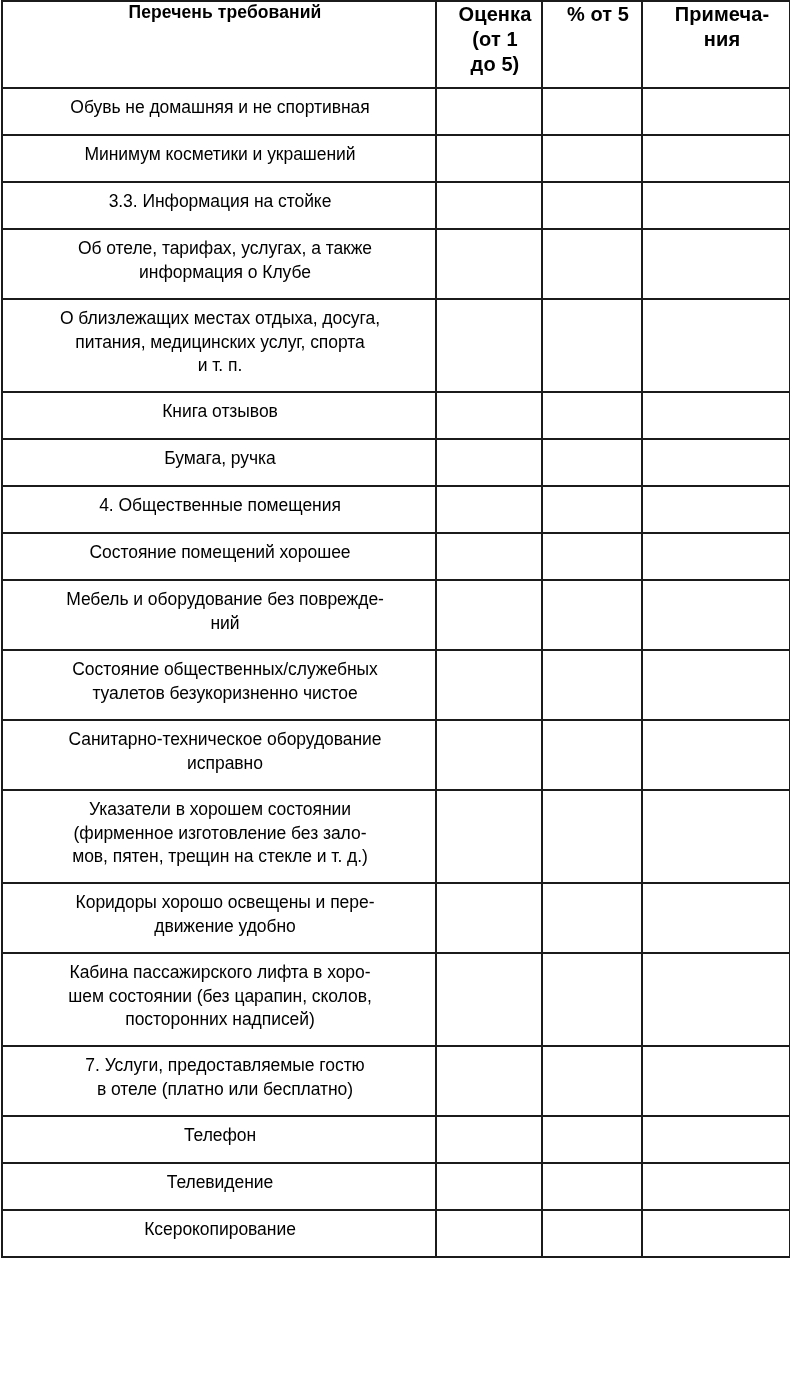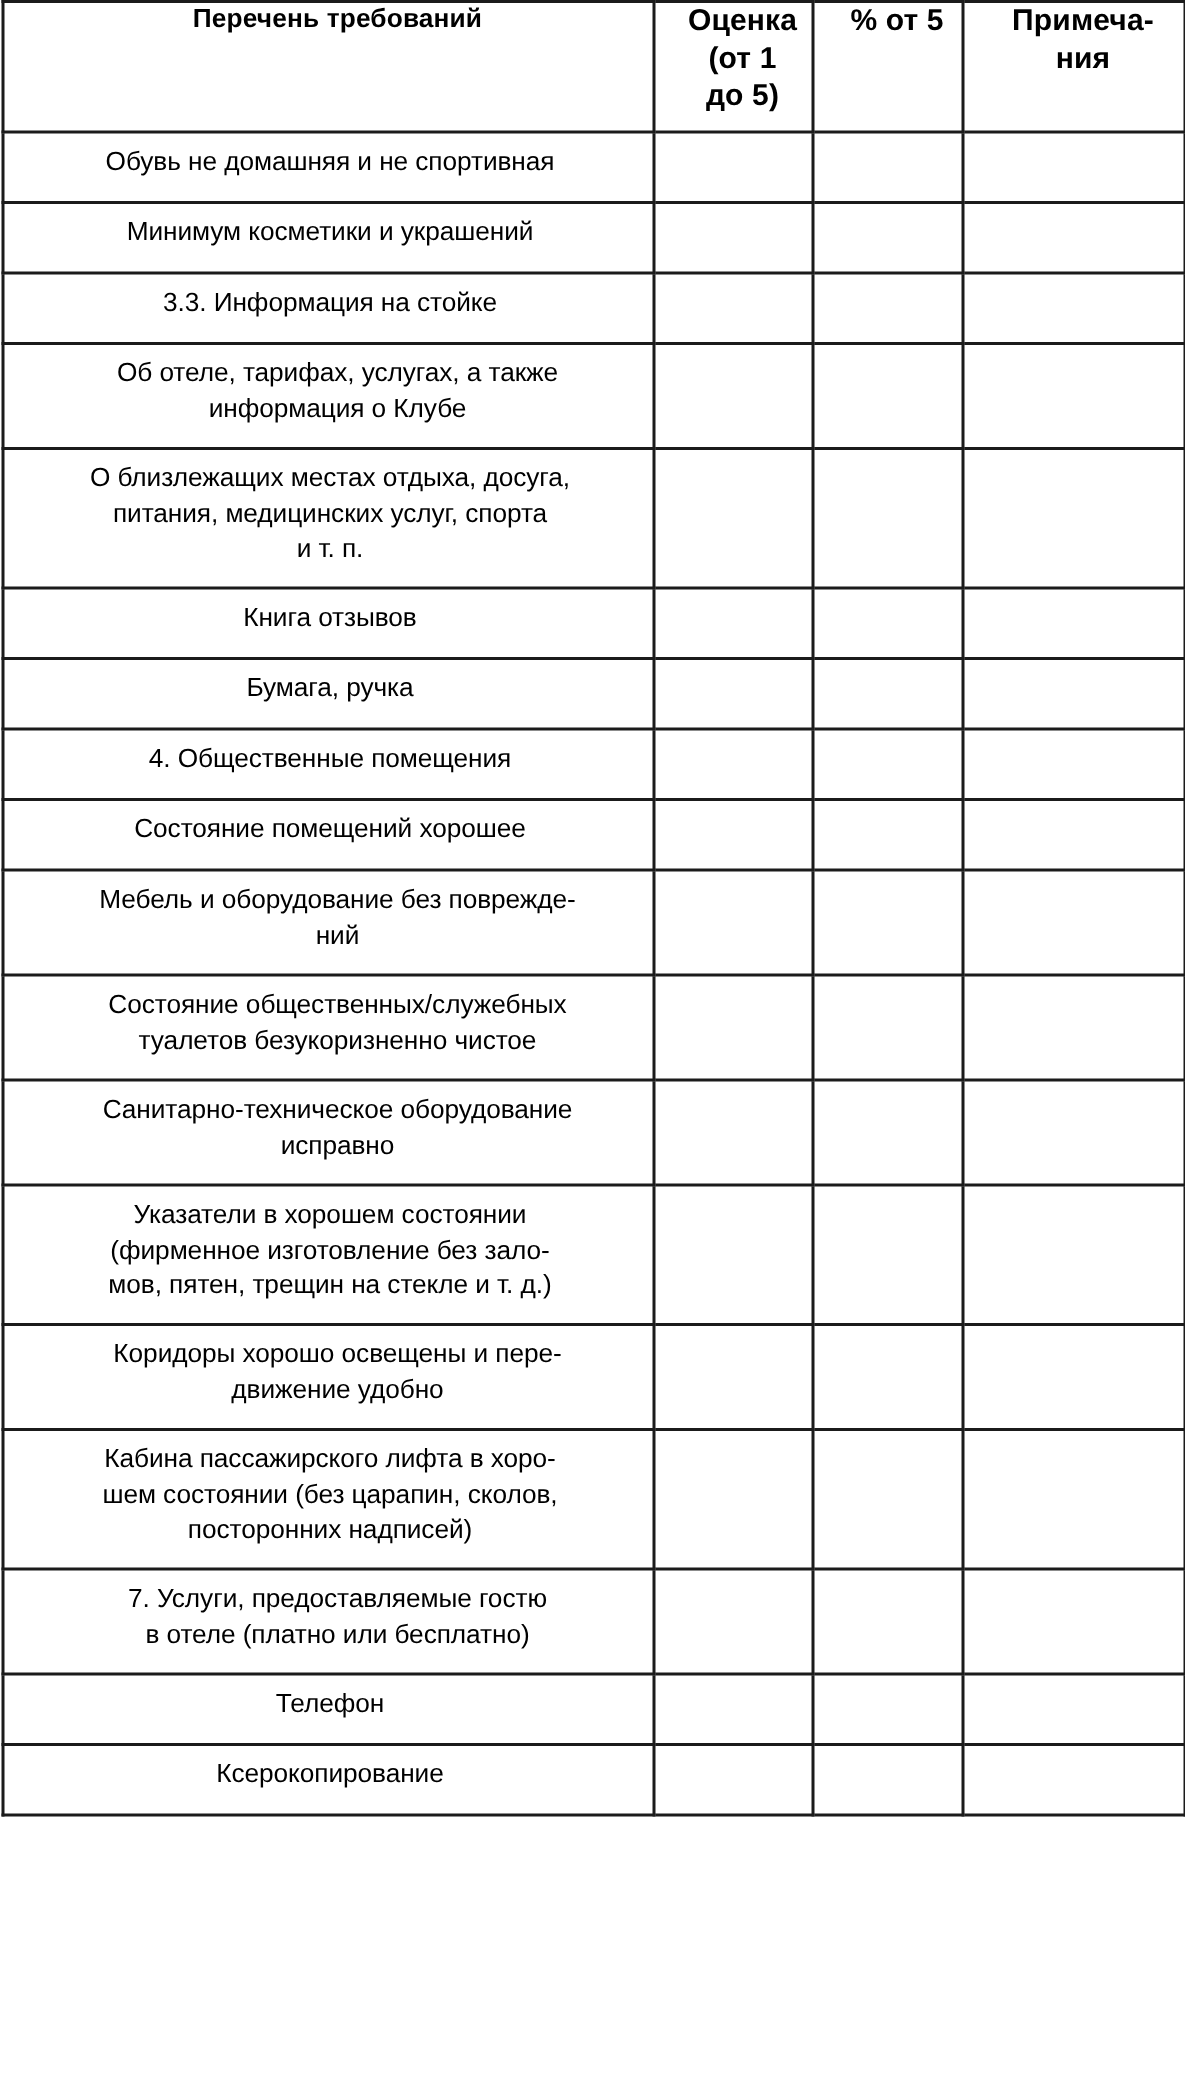--- a/index.html
+++ b/index.html
@@ -218,20 +218,26 @@
           <td class="blank-cell"></td>
           <td class="blank-cell"></td>
         </tr>
         <tr class="r1">
           <td class="req-cell">Телефон</td>
           <td class="blank-cell"></td>
           <td class="blank-cell"></td>
           <td class="blank-cell"></td>
         </tr>
         <tr class="r1">
+          <td class="req-cell">Телевидение</td>
+          <td class="blank-cell"></td>
+          <td class="blank-cell"></td>
+          <td class="blank-cell"></td>
+        </tr>
+        <tr class="r1">
           <td class="req-cell">Ксерокопирование</td>
           <td class="blank-cell"></td>
           <td class="blank-cell"></td>
           <td class="blank-cell"></td>
         </tr>
       </tbody>
   </table>
 
 </div>
 

